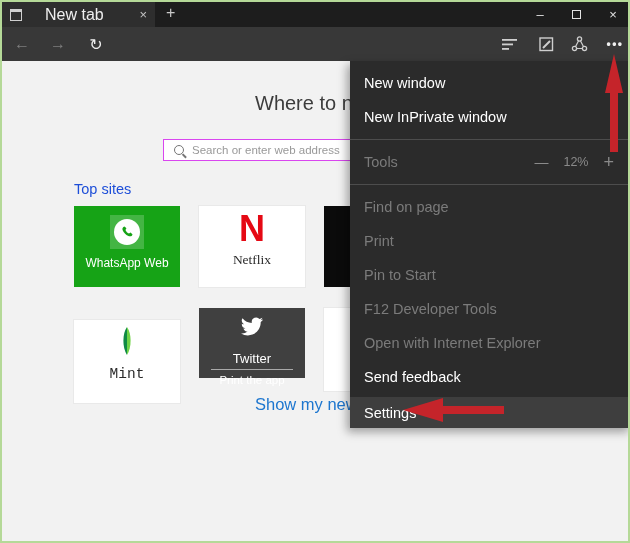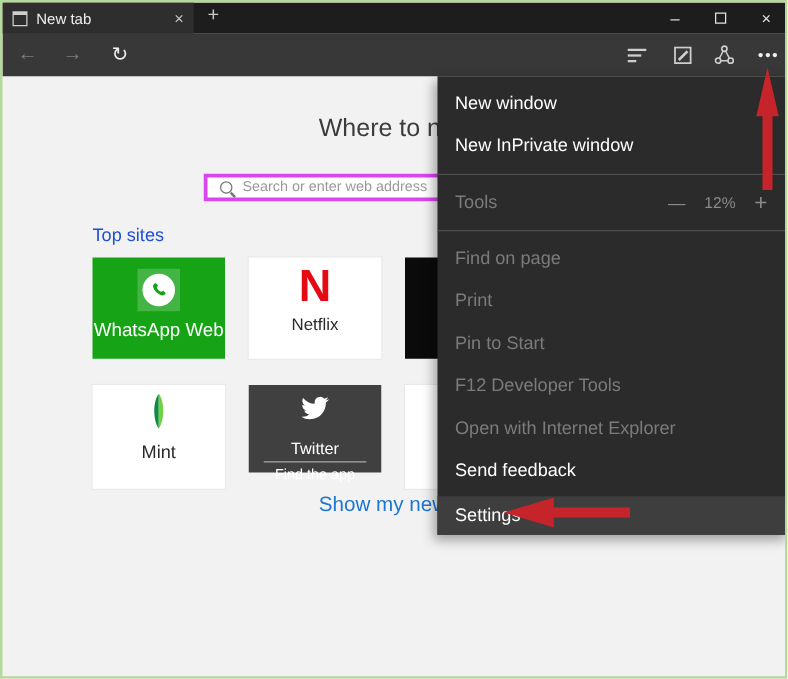--- a/index.html
+++ b/index.html
@@ -7,60 +7,60 @@
     position:relative;width:630px;height:543px;box-sizing:border-box;
     border:2px solid #b5d998;background:#f2f2f2;overflow:hidden;
     font-family:"Liberation Sans",sans-serif;
     -webkit-font-smoothing:antialiased;
   }
   
   .titlebar{position:absolute;top:0;left:0;right:0;height:25px;background:#1d1d1d;}
   .tab{position:absolute;left:0;top:0;width:153px;height:25px;background:#2e2e2e;
        display:flex;align-items:center;gap:7px;padding:0 8px;box-sizing:border-box;}
   .favicon{width:10px;height:8px;border:1px solid #cfcfcf;border-top:3px solid #cfcfcf;flex:0 0 auto;}
-  .tab-title{color:#efefef;font-size:12px;flex:1;white-space:nowrap;overflow:hidden;}
+  .tab-title{color:#efefef;font-size:16px;flex:1;white-space:nowrap;overflow:hidden;margin-left:16px;}
   .tab-close{color:#c4c4c4;font-size:13px;line-height:1;cursor:default;}
   .newtab-btn{position:absolute;left:164px;top:2px;color:#c9c9c9;font-size:16px;font-weight:400;}
   .win-controls{position:absolute;right:10px;top:0;height:25px;display:flex;align-items:center;gap:27px;}
   .win-btn{color:#e3e3e3;font-size:13px;line-height:1;text-align:center;width:10px;}
   .win-max{width:9px;height:9px;border:1px solid #e3e3e3;box-sizing:border-box;}
   
   .navbar{position:absolute;top:25px;left:0;right:0;height:34px;background:#383838;}
   .nav-ic{position:absolute;top:0;height:34px;display:flex;align-items:center;justify-content:center;}
   .nav-back{left:8px;width:24px;color:#7e7e7e;font-size:16px;}
   .nav-fwd{left:44px;width:24px;color:#7e7e7e;font-size:16px;}
   .nav-refresh{left:82px;width:24px;color:#ededed;font-size:16px;}
   .tb-hub{left:496px;width:24px;}
   .tb-note{left:532px;width:24px;}
   .tb-share{left:565px;width:24px;}
   .tb-more{left:600px;width:26px;color:#f0f0f0;font-size:12px;font-weight:bold;letter-spacing:1.5px;}
   
   .heading{position:absolute;left:253px;top:90px;font-size:20px;color:#3c3c3c;white-space:nowrap;}
   .searchbox{position:absolute;left:161px;top:137px;width:256px;height:22px;background:#fff;
-             border:3px solid #d946ef;display:flex;align-items:center;box-sizing:border-box;}
+             border:1px solid #d946ef;display:flex;align-items:center;box-sizing:border-box;}
   .mag{position:relative;width:8px;height:8px;border:1.5px solid #757575;border-radius:50%;
        margin:0 8px 0 10px;flex:0 0 auto;}
   .mag::after{content:"";position:absolute;width:5px;height:1.5px;background:#757575;
        transform:rotate(45deg);right:-4px;bottom:-2px;}
   .searchbox input{border:0;outline:0;flex:1;font-size:11.5px;font-family:"Liberation Sans",sans-serif;
        color:#444;background:transparent;padding:0;}
   .searchbox input::placeholder{color:#999;}
   .topsites{position:absolute;left:72px;top:179px;font-size:14.5px;color:#1d4ed8;}
   .tile{position:absolute;width:106px;height:81px;background:#fff;box-shadow:0 0 0 1px #e9e9e9;}
-  .tile .lbl{position:absolute;left:0;right:0;text-align:center;font-size:15px;color:#2a2a2a;}
+  .tile .lbl{position:absolute;left:0;right:0;text-align:center;font-size:12px;color:#2a2a2a;}
   .t-wa{left:72px;top:204px;background:#16a316;box-shadow:none;}
   .wa-sq{position:absolute;left:36px;top:9px;width:34px;height:34px;background:rgba(255,255,255,.2);}
   .wa-circle{position:absolute;left:4px;top:4px;width:26px;height:26px;background:#fff;border-radius:50%;
              display:flex;align-items:center;justify-content:center;}
   .t-wa .lbl{top:50px;color:#fff;}
   .t-nf{left:197px;top:204px;}
   .nf-n{position:absolute;left:0;right:0;top:2px;text-align:center;font-size:36px;font-weight:700;color:#e50914;}
-  .t-nf .lbl{top:46px;font-size:13.5px;}
+  .t-nf .lbl{top:46px;font-size:13.5px;font-family:Liberation Serif, serif;}
   .t-black{left:322px;top:204px;background:#0b0b0b;box-shadow:none;}
-  .t-mint{left:72px;top:306px;height:83px;}
+  .t-mint{left:72px;top:318px;height:83px;font-family:Liberation Mono, monospace;}
   .mint-leaf{position:absolute;left:43px;top:7px;}
   .t-mint .lbl{top:46px;font-size:14.5px;}
   .t-tw{left:197px;top:306px;height:70px;background:#404040;box-shadow:none;}
   .tw-bird{position:absolute;left:41px;top:9px;}
   .t-tw .lbl{top:43px;color:#fff;font-size:13px;}
   .tw-line{position:absolute;left:12px;right:12px;top:61px;border-top:1px solid rgba(255,255,255,.55);}
   .tw-sub{position:absolute;left:0;right:0;top:66px;text-align:center;font-size:11.5px;color:#fff;}
   .t-white{left:322px;top:306px;height:83px;}
   .newslink{position:absolute;left:253px;top:393px;font-size:16.5px;color:#1d76cf;white-space:nowrap;cursor:pointer;}
   
@@ -164,21 +164,21 @@
   </div>
 
   <div class="tile t-tw">
     <span class="tw-bird">
       <svg width="24" height="20" viewBox="0 0 24 20">
         <path d="M23 2.4c-.8.4-1.7.7-2.6.9A4.5 4.5 0 0 0 22.4.8c-.9.5-1.9.9-2.9 1.1A4.5 4.5 0 0 0 11.7 5c0 .4 0 .7.1 1A12.8 12.8 0 0 1 2.5 1.3a4.5 4.5 0 0 0 1.4 6A4.4 4.4 0 0 1 1.8 6.8v.1a4.5 4.5 0 0 0 3.6 4.4 4.5 4.5 0 0 1-2 .1 4.5 4.5 0 0 0 4.2 3.1A9 9 0 0 1 1 16.4a12.7 12.7 0 0 0 6.9 2c8.3 0 12.8-6.9 12.8-12.8v-.6c.9-.6 1.6-1.4 2.3-2.3z" fill="#fff"></path>
       </svg>
     </span>
     <span class="lbl">Twitter</span>
     <span class="tw-line"></span>
-    <span class="tw-sub">Find the app</span>
+    <span class="tw-sub">Print the app</span>
   </div>
 
   <div class="tile t-white"></div>
 
   <div class="newslink">Show my news feed</div>
 
   <div class="menu">
     <div class="mi">New window</div>
     <div class="mi">New InPrivate window</div>
     <div class="mdiv"></div>

